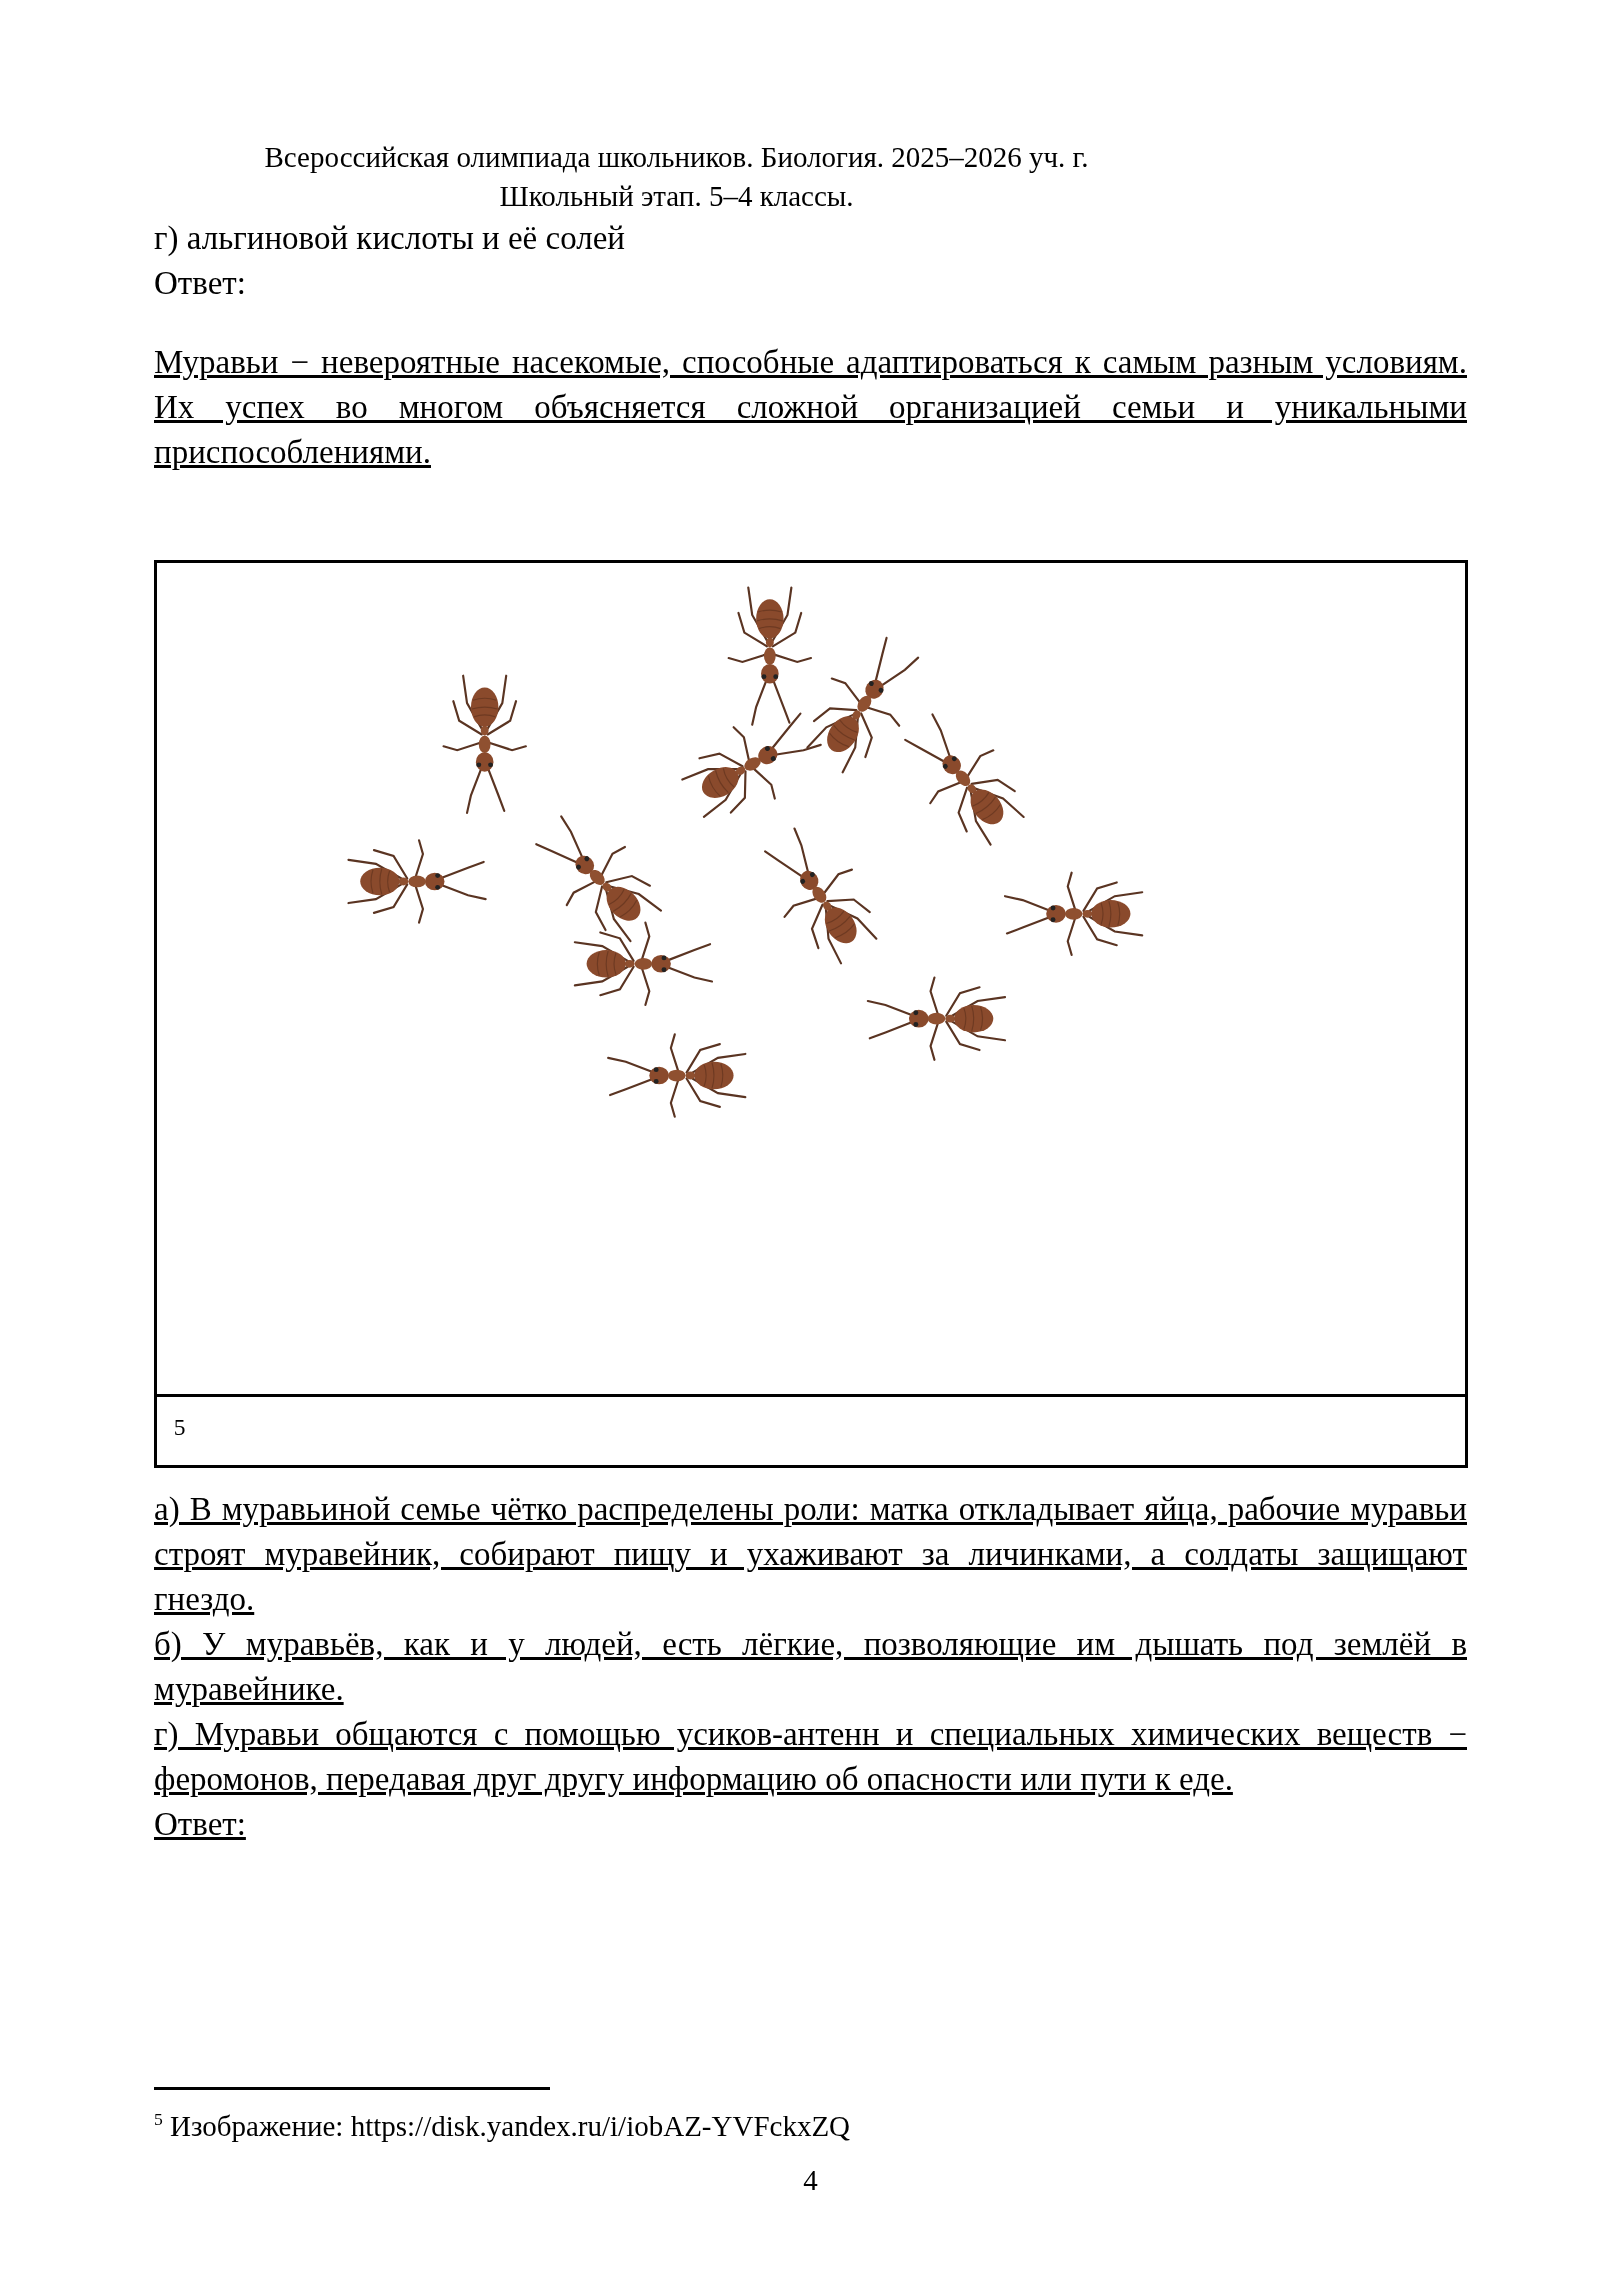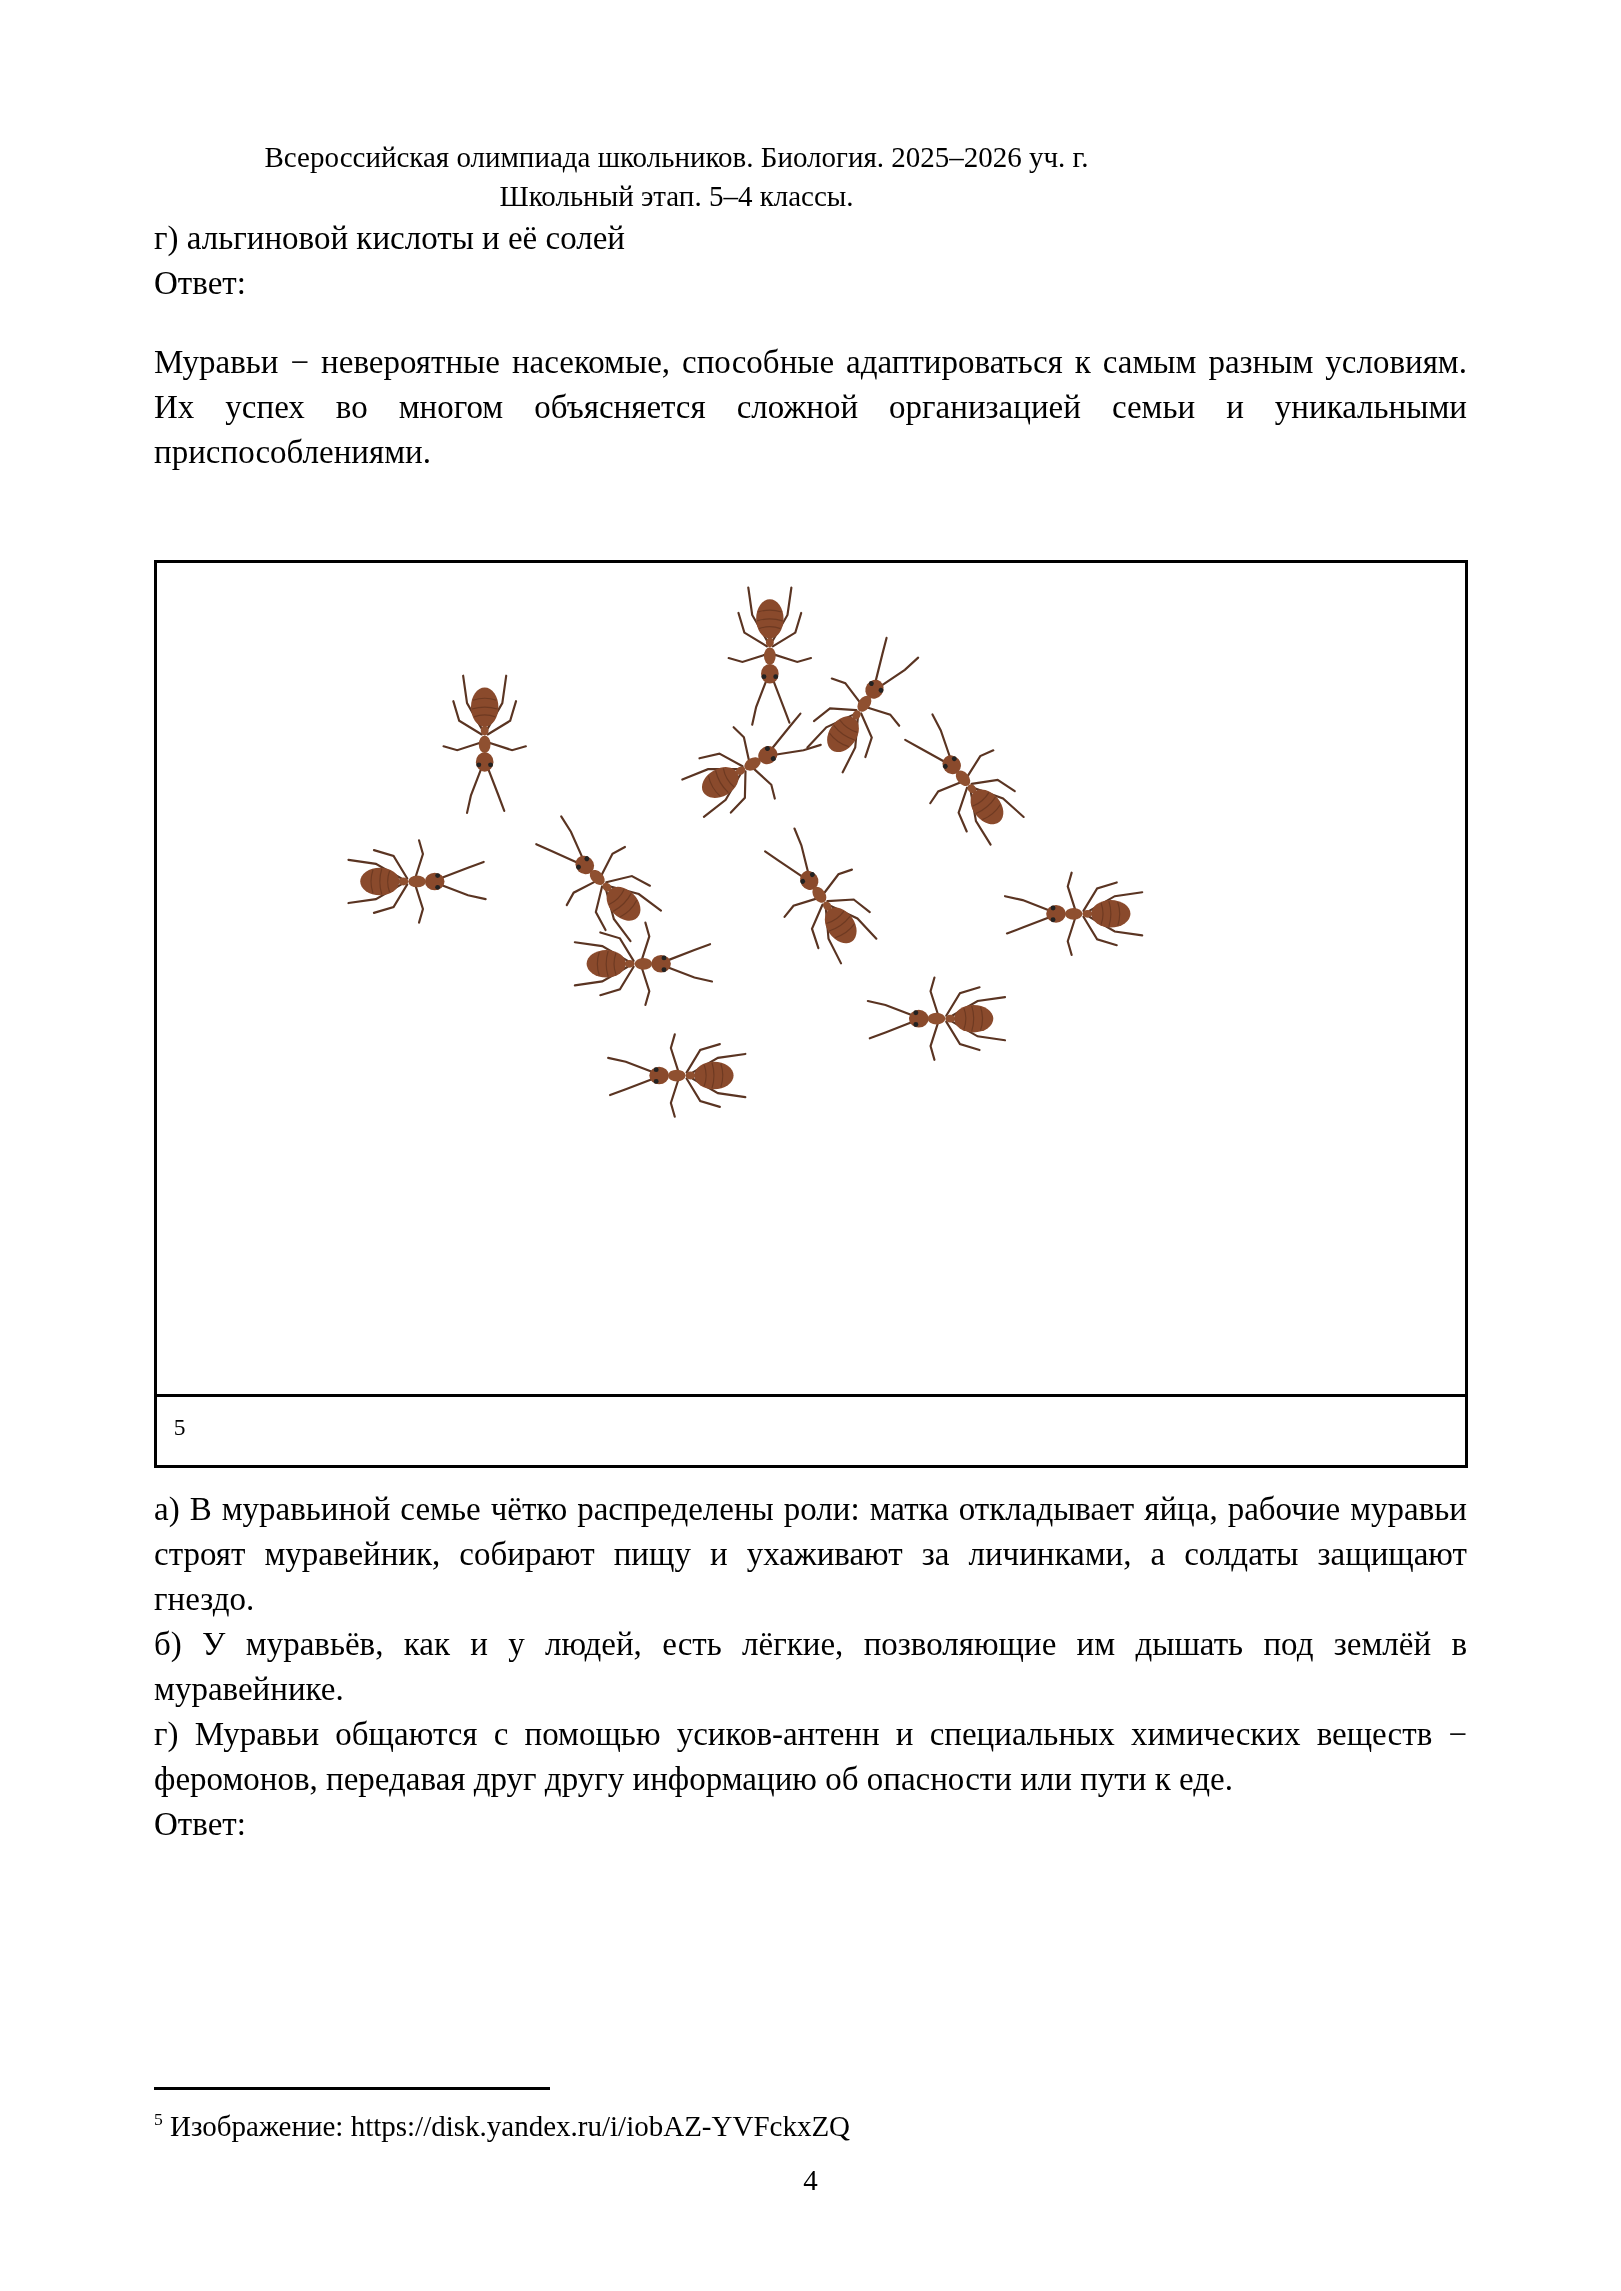--- a/index.html
+++ b/index.html
@@ -1,21 +1,21 @@
 <!DOCTYPE html>
 <html><head>
 <meta charset="utf-8">
 <style>
   html, body { margin: 0; padding: 0; background: #ffffff; }
   body { width: 1621px; height: 2292px; position: relative; overflow: hidden;
          font-family: "Liberation Serif", "DejaVu Serif", serif; color: #000; }
   .header { position: absolute; top: 98px; left: 0; width: 1353px; text-align: center;
             font-size: 29px; line-height: 39px; margin-top: 40px; }
   .text { position: absolute; left: 154px; width: 1313px; font-size: 33px; line-height: 45px; }
-  .justify { text-align: justify; text-align-last: left; }
+  .justify { text-align: justify; text-align-last: left; text-decoration: underline; }
   .bold { font-weight: bold; }
   .figure-box { position: absolute; left: 154px; top: 560px; width: 1308px; height: 902px;
                 border: 3.9px solid #000; }
   .figure-area { position: absolute; left: 0; top: 0; width: 1308px; height: 831px; border-bottom: 3.9px solid #000; }
   .figure-area svg { width: 100%; height: 100%; display: block; }
   .caption { position: absolute; left: 16.7px; top: 851px; font-size: 23.5px; }
   .fn-line { position: absolute; left: 154px; top: 2087px; width: 396px; height: 2.9px; background: #000; }
   .footnote { position: absolute; left: 154px; top: 2107px; font-size: 29px; line-height: 39px; }
   .footnote sup { font-size: 17.6px; vertical-align: super; line-height: 0; }
   .page-num { position: absolute; top: 2164px; left: 0; width: 1621px; text-align: center; font-size: 29px; }

